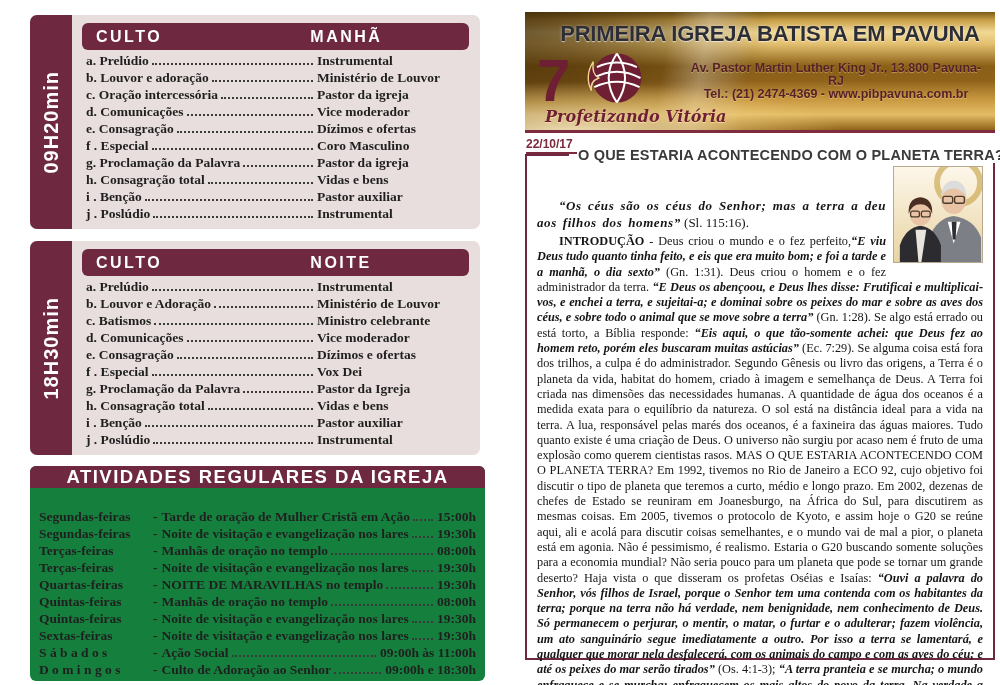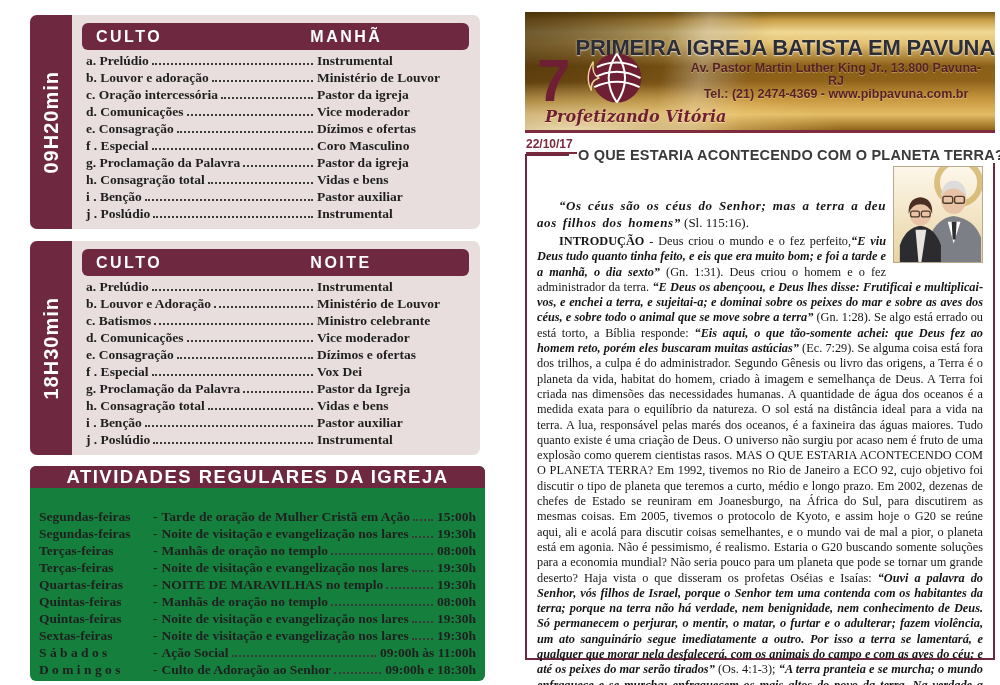--- a/index.html
+++ b/index.html
@@ -38,21 +38,21 @@
   
   .right-page { position:absolute; left:525px; top:12px; width:470px; }
 
   .banner { position:relative; width:470px; height:121px; border-bottom:3px solid #7e2c3e; overflow:hidden;
     background:
       radial-gradient(ellipse 90% 70% at 10% 105%, rgba(253,240,205,0.95) 0%, rgba(244,210,130,0.45) 40%, rgba(0,0,0,0) 65%),
       linear-gradient(100deg, rgba(0,0,0,0) 30%, rgba(255,255,255,0.28) 38%, rgba(0,0,0,0) 48%),
       radial-gradient(circle at -8% -50%, #3a2506 0%, rgba(58,37,6,0) 55%),
       linear-gradient(180deg, #7a5a16 0%, #caa04a 7%, #f0d894 17%, #e3c070 27%, #8a5f16 46%, #8f621a 58%, #c89840 74%, #e3bc66 87%, #8f6318 100%);
   }
-  .banner-title { position:absolute; top:23px; left:0; width:100%; text-align:right;
+  .banner-title { position:absolute; top:9px; left:0; width:100%; text-align:center;
     font-family:"Liberation Sans", sans-serif; font-weight:bold; font-size:22px; letter-spacing:-0.2px; color:#2d2d35;
     text-shadow:0 1px 1px rgba(255,255,255,0.55), 0 0 3px rgba(255,255,255,0.35);padding-left:20px; }
   .banner-logo { position:absolute; left:12px; top:36px; width:118px; height:60px; }
   .banner-slogan { position:absolute; left:20px; bottom:4px; font-family:"DejaVu Serif", serif; font-style:italic; font-weight:bold;
     font-size:16px; color:#6e1f33; text-shadow:0 1px 1px rgba(255,235,180,0.7); }
   .banner-address { position:absolute; left:158px; top:50px; width:306px; text-align:center;
     font-family:"Liberation Sans", sans-serif; font-weight:bold; font-size:12.5px; color:#572128; line-height:13px;
     text-shadow:0 1px 1px rgba(255,235,180,0.4); }
   .banner-year { position:absolute; right:14px; bottom:4px; font-family:"DejaVu Serif", serif; font-style:italic; font-weight:bold;
     font-size:16px; color:#6e1f33; text-shadow:0 1px 1px rgba(255,235,180,0.7); }

